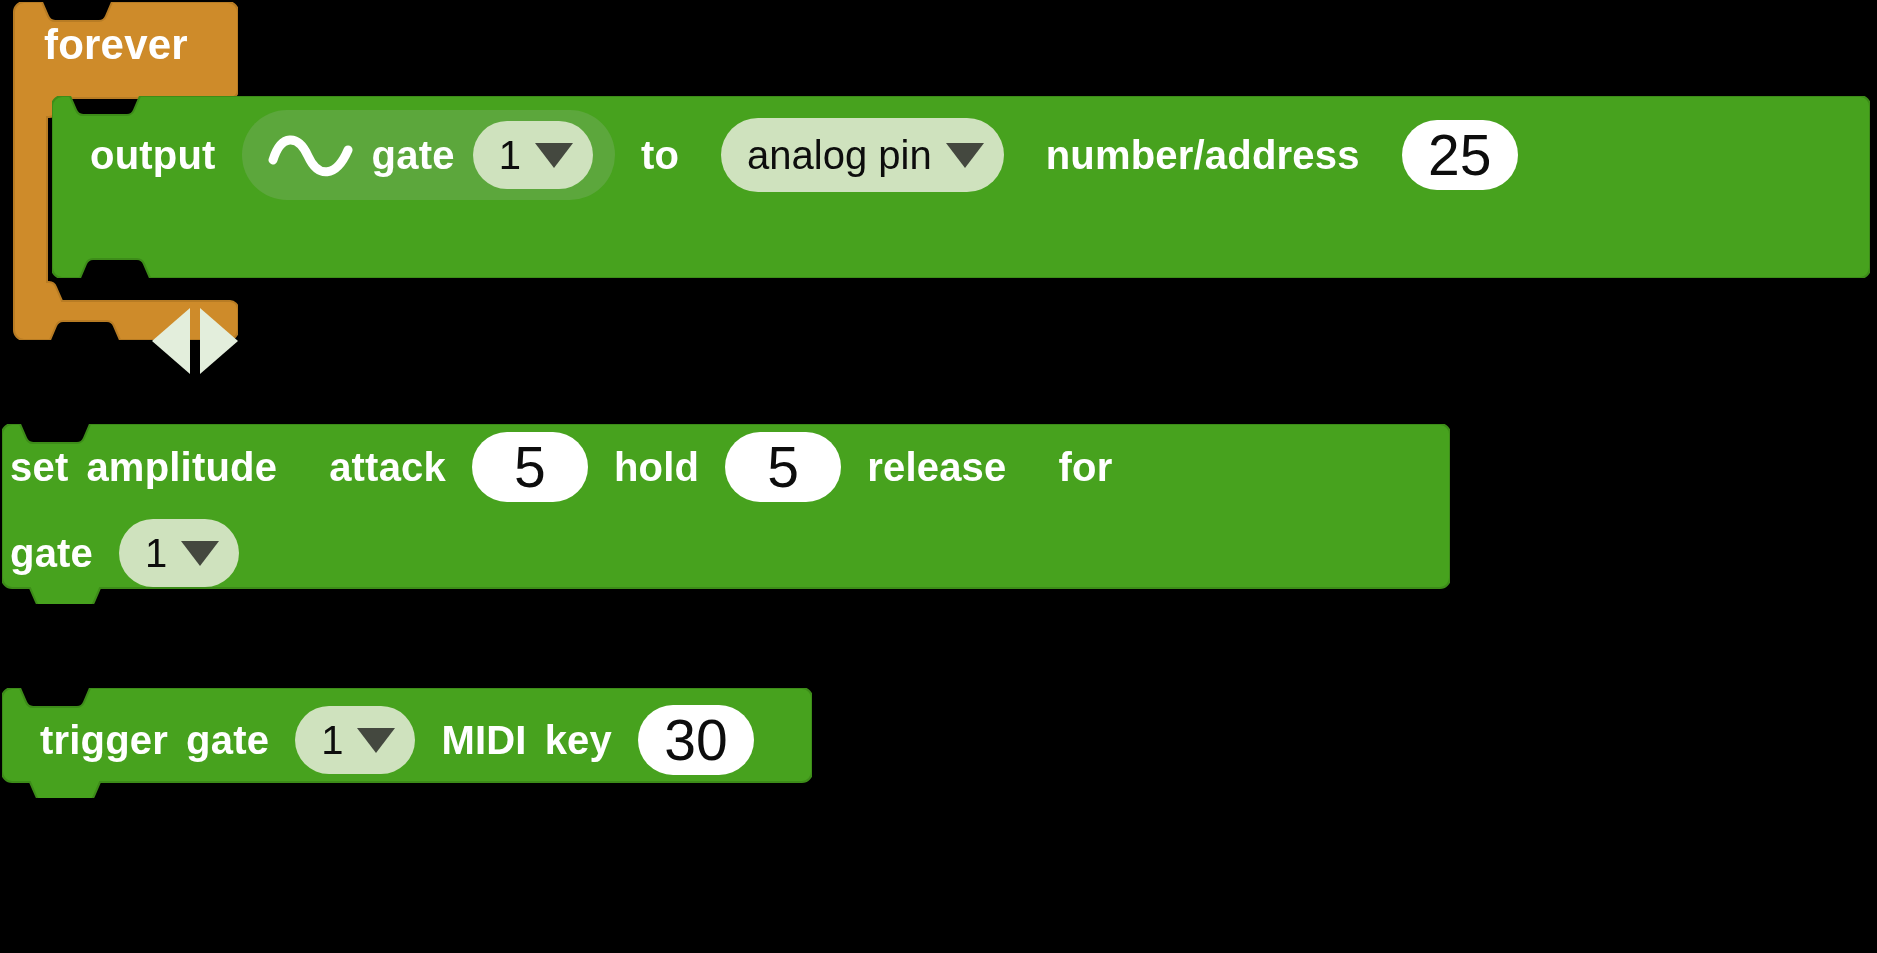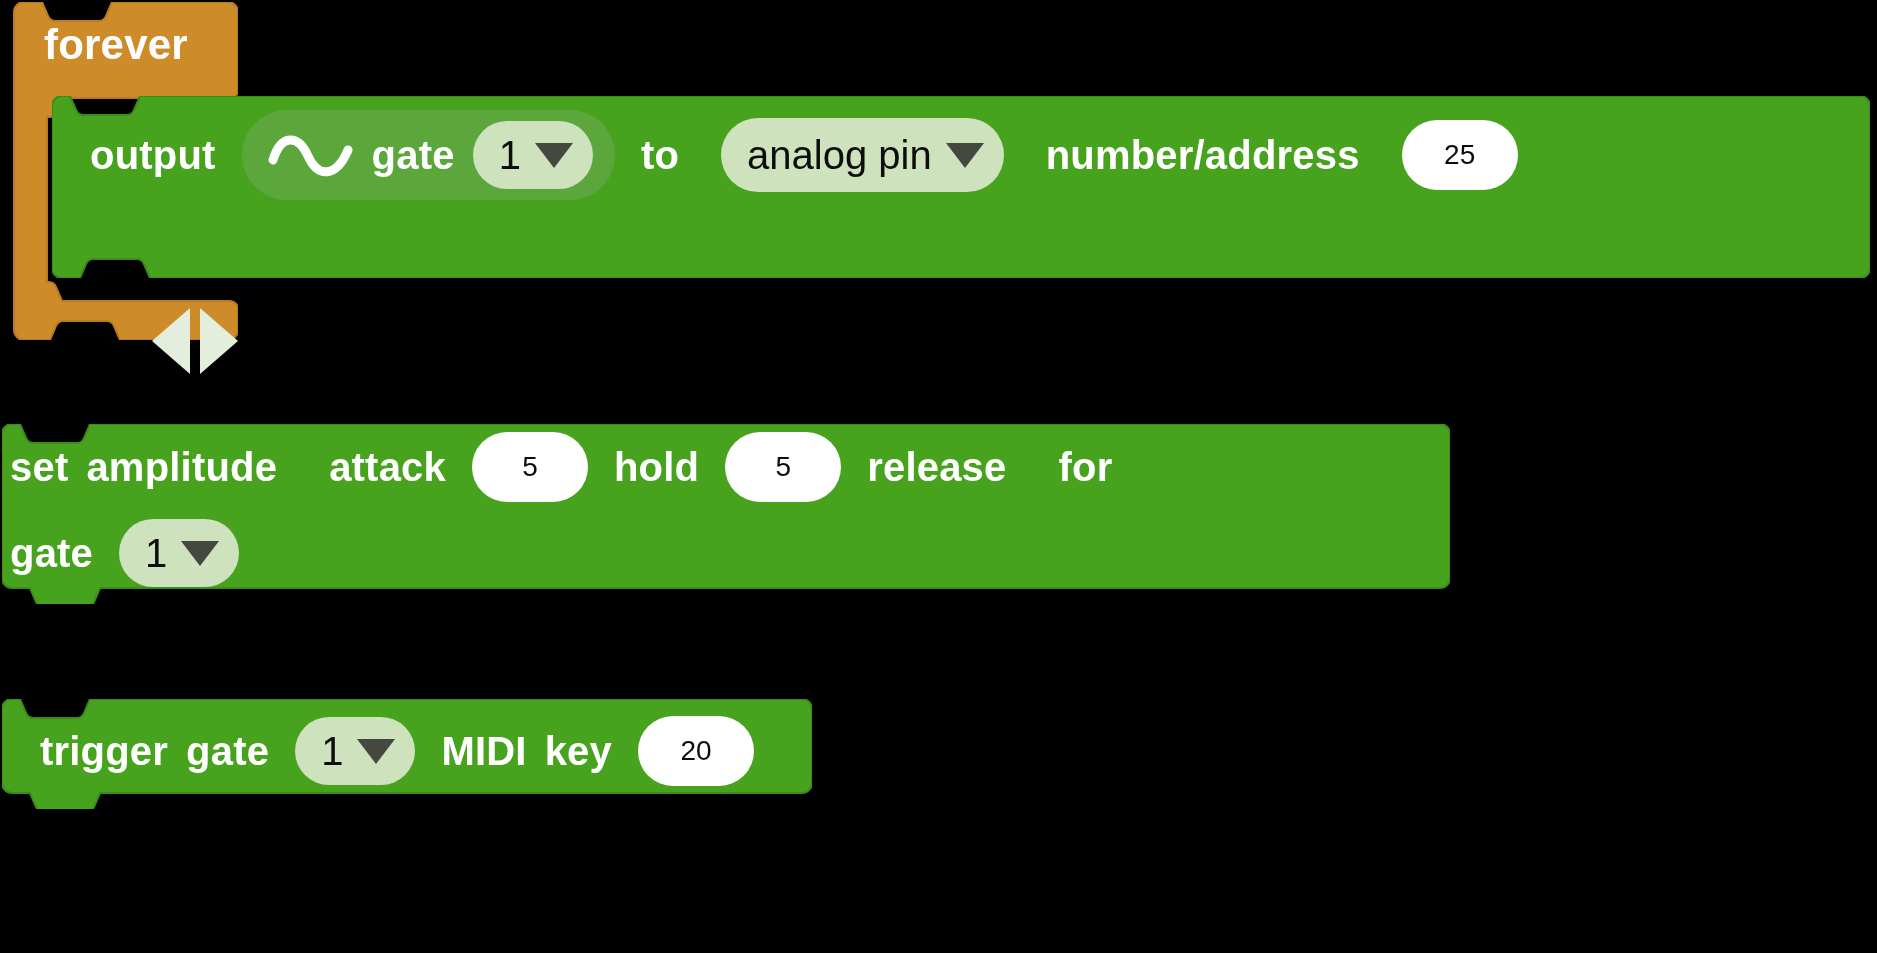--- a/index.html
+++ b/index.html
@@ -120,21 +120,21 @@
   .num-field {
     display: inline-flex;
     align-items: center;
     justify-content: center;
     background: #ffffff;
     border-radius: 40px;
     height: 70px;
     min-width: 64px;
     padding: 0 26px;
     color: #0d0d0d;
-    font-size: 28px;
+    font-size: 57px;
     font-weight: normal;
     white-space: nowrap;
   }
 
   .gap-s { width: 18px; flex: none; }
   .gap-m { width: 26px; flex: none; }
 
   
   .tri-left {
     width: 0; height: 0;
@@ -168,21 +168,21 @@
     white-space: nowrap;
   }
 
   
   #block-set-amplitude { left: 2px; top: 424px; width: 1448px; height: 180px; }
   #block-set-amplitude .stmt-content { height: 172px; padding-left: 8px; }
   #block-set-amplitude .stmt-line.l1 { height: 86px; }
   #block-set-amplitude .stmt-line.l2 { height: 86px; }
 
   
-  #block-trigger-gate { left: 2px; top: 688px; width: 670px; height: 110px; margin-top: 11px; }
+  #block-trigger-gate { left: 2px; top: 688px; width: 670px; height: 110px; }
   #block-trigger-gate .stmt-content { height: 104px; }
   #block-trigger-gate .stmt-line { height: 104px; }
 </style>
 </head>
 <body>
 
 <div class="canvas">
 
   <div class="forever-wrap">
     <svg class="forever-svg" width="232" height="338" viewBox="0 0 232 338">
@@ -357,19 +357,19 @@
         <span class="dropdown">
           <span>1</span>
           <span class="caret"></span>
         </span>
         <span class="gap-m"></span>
         <span class="blk-label">MIDI</span>
         <span class="gap-s"></span>
         <span class="blk-label">key</span>
         <span class="gap-m"></span>
         <span class="num-field">
-          <span>20</span>
+          <span>30</span>
         </span>
       </div>
     </div>
   </div>
 
 </div>
 
 </body></html>

